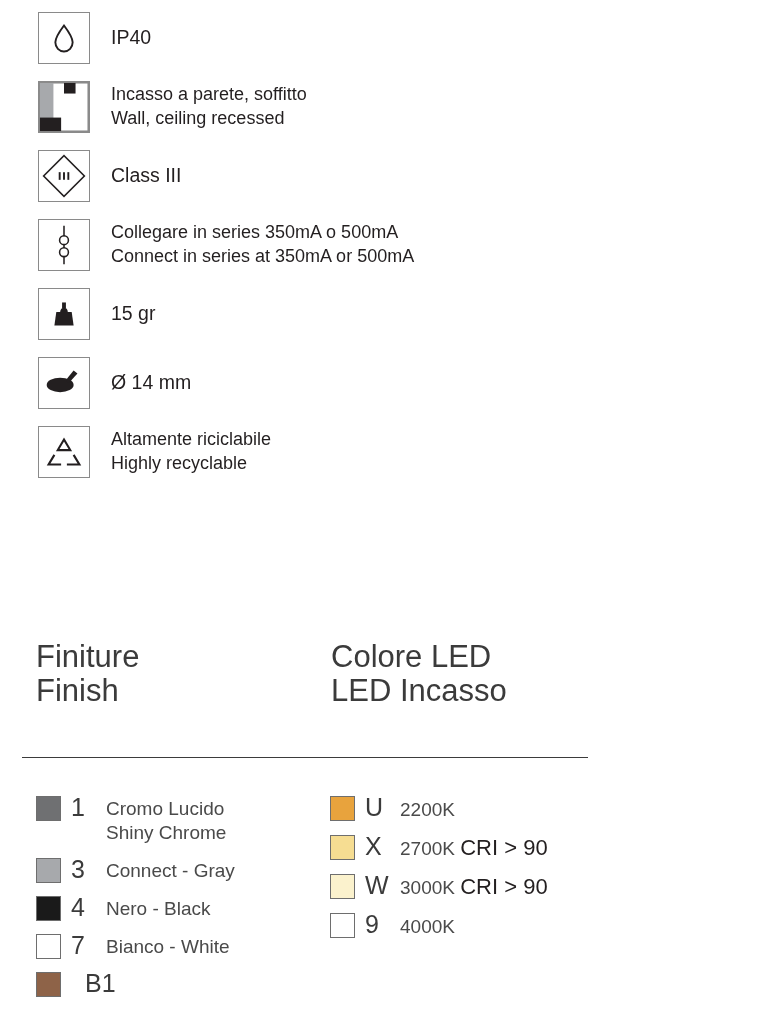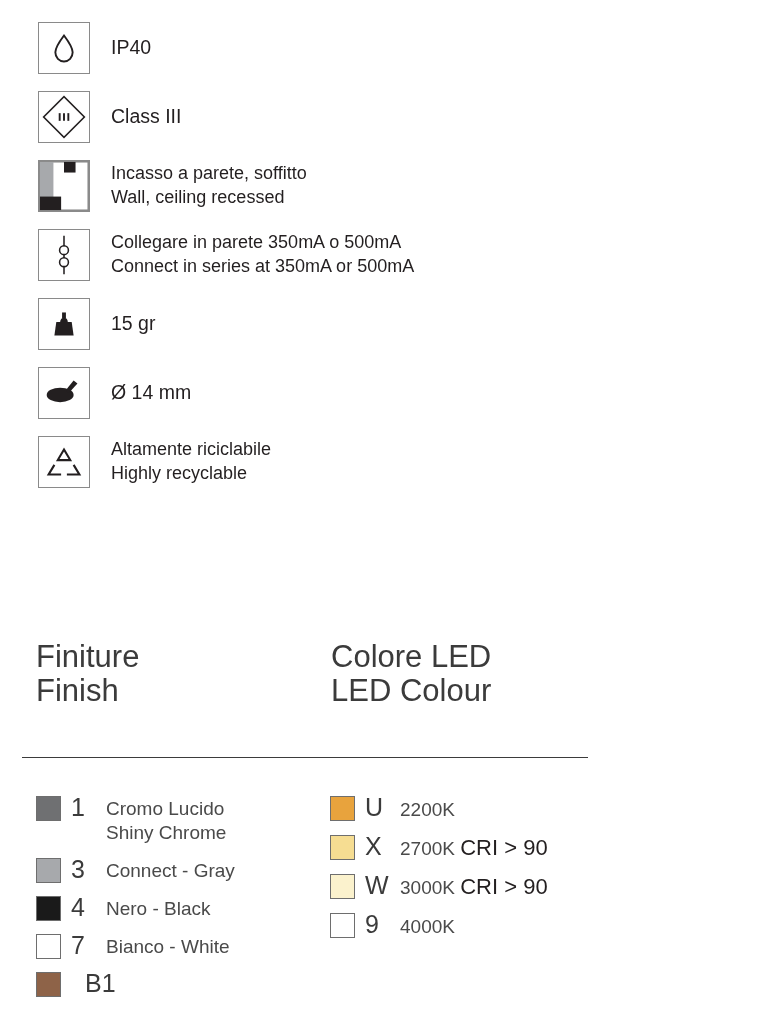--- a/index.html
+++ b/index.html
@@ -13,21 +13,21 @@
     font-family: "Liberation Sans", sans-serif;
     color: #231f20;
     position: relative;
     overflow: hidden;
   }
 
   
   #specs {
     position: absolute;
     left: 38px;
-    top: 22px;
+    top: 12px;
     width: 700px;
   }
   .spec-row {
     display: flex;
     align-items: flex-start;
     margin-bottom: 17px;
   }
   .spec-icon {
     width: 52px;
     height: 52px;
@@ -142,60 +142,60 @@
       </svg>
     </div>
     <div class="spec-text single">
       <span>IP40</span>
     </div>
   </div>
 
   <div class="spec-row">
     <div class="spec-icon">
       <svg class="ico-svg" viewBox="0 0 52 52">
+        <rect x="0.8" y="0.8" width="50.4" height="50.4" fill="#ffffff" stroke="#8a8a8a" stroke-width="1.6"></rect>
+        <rect x="1" y="1" width="14" height="50" fill="#a7a9ac"></rect>
+        <rect x="1" y="37" width="22" height="14" fill="#231f20"></rect>
+        <rect x="26" y="1" width="12" height="11" fill="#231f20"></rect>
+      </svg>
+    </div>
+    <div class="spec-text small">
+      <span>Incasso a parete, soffitto</span>
+      <span class="l2">Wall, ceiling recessed</span>
+    </div>
+  </div>
+
+  <div class="spec-row">
+    <div class="spec-icon">
+      <svg class="ico-svg" viewBox="0 0 52 52">
         <rect x="11" y="11" width="30" height="30" fill="none" stroke="#231f20" stroke-width="1.6" transform="rotate(45 26 26)"></rect>
         <g stroke="#231f20" stroke-width="2">
           <line x1="21.5" y1="22" x2="21.5" y2="30"></line>
           <line x1="26" y1="22" x2="26" y2="30"></line>
           <line x1="30.5" y1="22" x2="30.5" y2="30"></line>
         </g>
       </svg>
     </div>
     <div class="spec-text single">
       <span>Class III</span>
     </div>
   </div>
 
   <div class="spec-row">
     <div class="spec-icon">
       <svg class="ico-svg" viewBox="0 0 52 52">
-        <rect x="0.8" y="0.8" width="50.4" height="50.4" fill="#ffffff" stroke="#8a8a8a" stroke-width="1.6"></rect>
-        <rect x="1" y="1" width="14" height="50" fill="#a7a9ac"></rect>
-        <rect x="1" y="37" width="22" height="14" fill="#231f20"></rect>
-        <rect x="26" y="1" width="12" height="11" fill="#231f20"></rect>
-      </svg>
-    </div>
-    <div class="spec-text small">
-      <span>Incasso a parete, soffitto</span>
-      <span class="l2">Wall, ceiling recessed</span>
-    </div>
-  </div>
-
-  <div class="spec-row">
-    <div class="spec-icon">
-      <svg class="ico-svg" viewBox="0 0 52 52">
         <line x1="26" y1="6" x2="26" y2="17" stroke="#231f20" stroke-width="1.6"></line>
         <circle cx="26" cy="21" r="4.6" fill="none" stroke="#231f20" stroke-width="1.6"></circle>
         <line x1="26" y1="25.6" x2="26" y2="29" stroke="#231f20" stroke-width="1.6"></line>
         <circle cx="26" cy="33.5" r="4.6" fill="none" stroke="#231f20" stroke-width="1.6"></circle>
         <line x1="26" y1="38" x2="26" y2="46" stroke="#231f20" stroke-width="1.6"></line>
       </svg>
     </div>
     <div class="spec-text small">
-      <span>Collegare in parete 350mA o 500mA</span>
+      <span>Collegare in series 350mA o 500mA</span>
       <span class="l2">Connect in series at 350mA or 500mA</span>
     </div>
   </div>
 
   <div class="spec-row">
     <div class="spec-icon">
       <svg class="ico-svg" viewBox="0 0 52 52">
         <path d="M16 38 L18 24 L34 24 L36 38 Z" fill="#231f20"></path>
         <path d="M22 24 C22 18 30 18 30 24 Z" fill="#231f20"></path>
         <rect x="24" y="14" width="4" height="6" fill="#231f20"></rect>
@@ -236,21 +236,21 @@
 
 </div>
 
 <div class="headings">
   <div class="head-block head-finish">
     <div>Finiture</div>
     <div>Finish</div>
   </div>
   <div class="head-block head-led">
     <div>Colore LED</div>
-    <div>LED Colour</div>
+    <div>LED Incasso</div>
   </div>
 </div>
 
 <div class="rule"></div>
 
 <div class="opt-col col-finish">
 
   <div class="opt-row">
     <span class="swatch" style="background-color: rgb(111, 112, 114);"></span>
     <span class="code">1</span>

